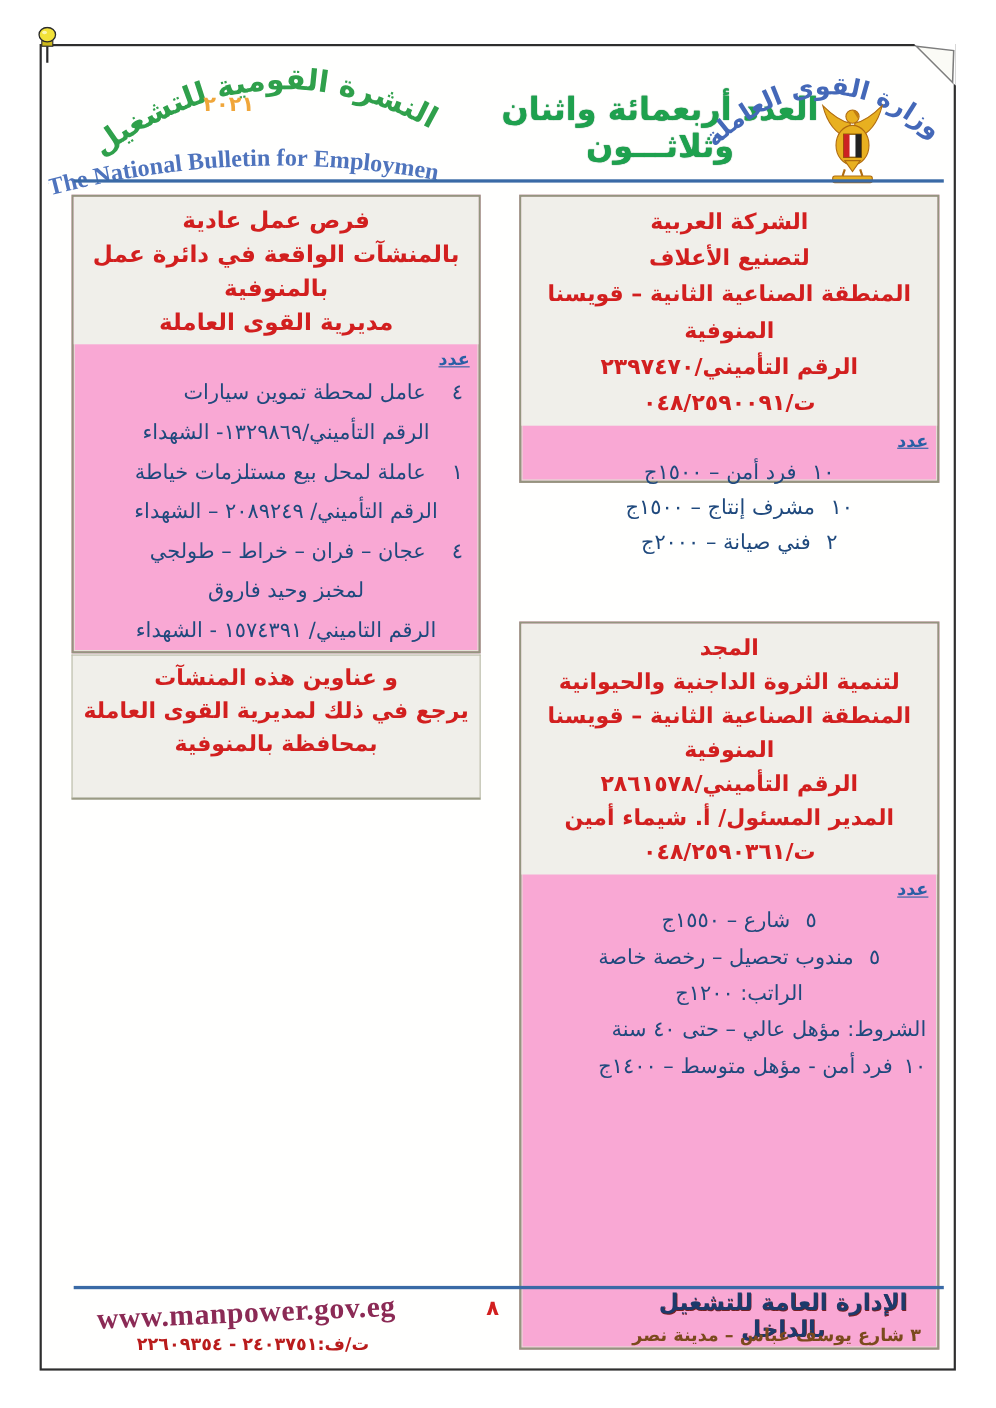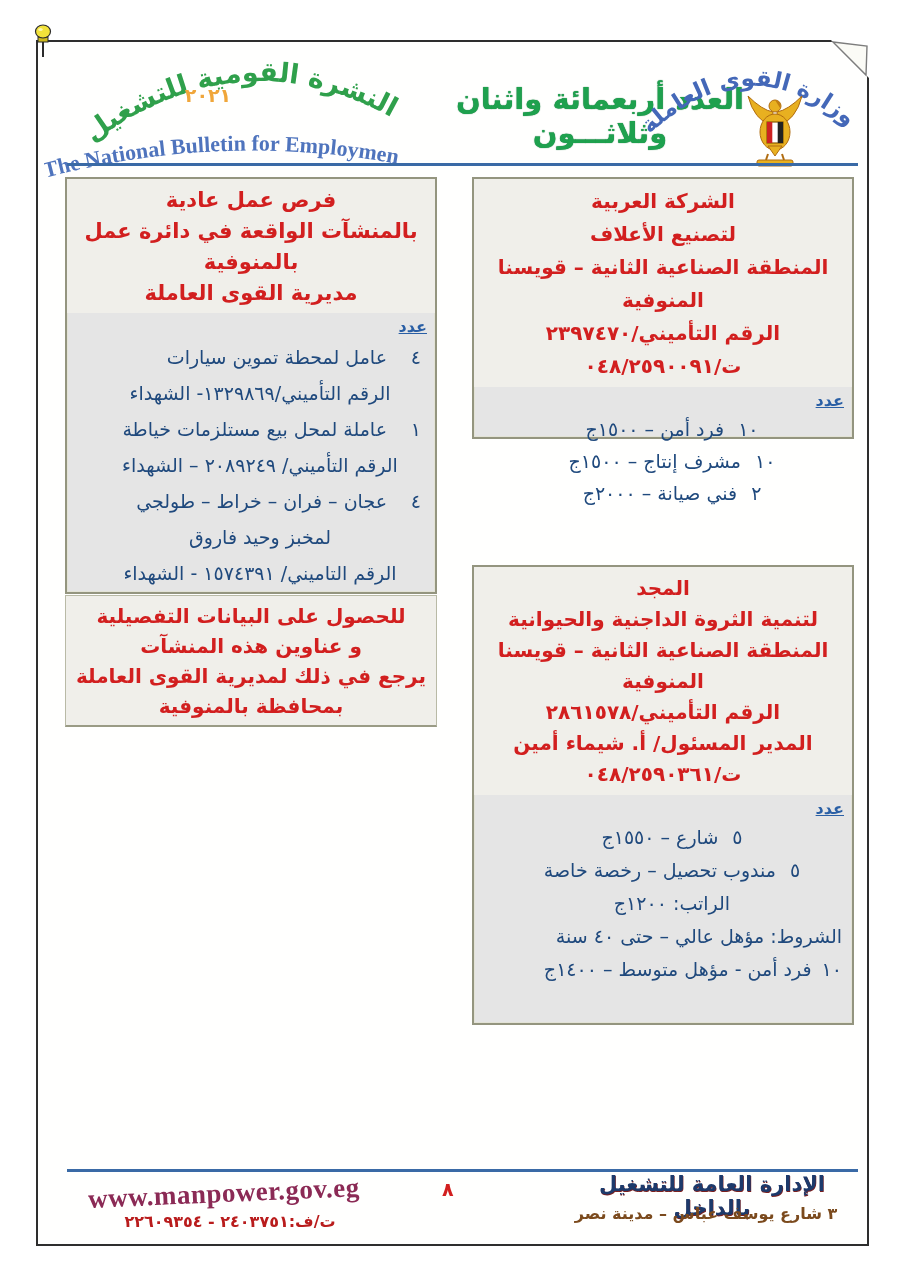--- a/index.html
+++ b/index.html
@@ -31,35 +31,35 @@
   .arc-min text{font-family:"DejaVu Sans",sans-serif;font-weight:bold;font-size:23px;fill:#4468b8;}
   .emblem{position:absolute;left:706px;top:44px;}
   .rule{position:absolute;height:3px;background:#3a6aa6;}
   .rule-top{left:29px;top:121px;width:791px;}
   .rule-bottom{left:29px;top:1127px;width:791px;}
   
   .fold{position:absolute;top:-2px;right:-2px;}
   .pin{position:absolute;left:31px;top:24px;z-index:6;}
   
   .box{
-    position:absolute;box-sizing:border-box;background:#e5e5e5;
+    position:absolute;box-sizing:border-box;background:#f9a8d4;
     border:2px solid #94957f;box-shadow:inset 0 0 0 1px #e3e3d6;
     direction:rtl;
   }
   .box-head{
     background:#f0efea;padding:6px 4px 4px 4px;text-align:center;
   }
   .hd-line{color:#d21f1f;font-weight:bold;}
   .box-left{left:27px;top:135px;width:372px;height:417px;}
   .box-left .box-head{min-height:124px;}
   .box-left .hd-line{font-size:21px;line-height:31px;}
   .box-r1{left:434px;top:135px;width:382px;height:262px;}
   .box-r1 .box-head{min-height:198px;}
   .box-r1 .hd-line{font-size:20px;line-height:33px;}
-  .box-r2{left:434px;top:523px;width:382px;height:460px;}
+  .box-r2{left:434px;top:523px;width:382px;height:662px;}
   .box-r2 .box-head{min-height:218px;}
   .box-r2 .hd-line{font-size:20px;line-height:31px;}
   .box-body{padding:2px 8px 0 6px;}
   .count{
     display:block;text-align:right;
     color:#2a5fa5;font-weight:bold;font-size:16px;line-height:24px;
     text-decoration:underline;
   }
   .bk-line{color:#1f497d;font-weight:normal;font-size:19px;line-height:36px;direction:rtl;margin-left:20px;}
   .box-r1 .bk-line{line-height:32px;}
@@ -183,21 +183,20 @@
       <div class="bk-line l-center">
         <span>لمخبز وحيد فاروق</span>
       </div>
       <div class="bk-line l-center">
         <span>الرقم التاميني/ ١٥٧٤٣٩١ - الشهداء</span>
       </div>
     </div>
   </div>
 
   <div class="note">
-    <div class="note-line">للحصول على البيانات التفصيلية</div>
     <div class="note-line">و عناوين هذه المنشآت</div>
     <div class="note-line">يرجع في ذلك لمديرية القوى العاملة</div>
     <div class="note-line">بمحافظة  بالمنوفية</div>
   </div>
 
   <div class="box box-r1">
     <div class="box-head">
       <div class="hd-line">الشركة العربية</div>
       <div class="hd-line">لتصنيع الأعلاف</div>
       <div class="hd-line">المنطقة الصناعية الثانية – قويسنا</div>

